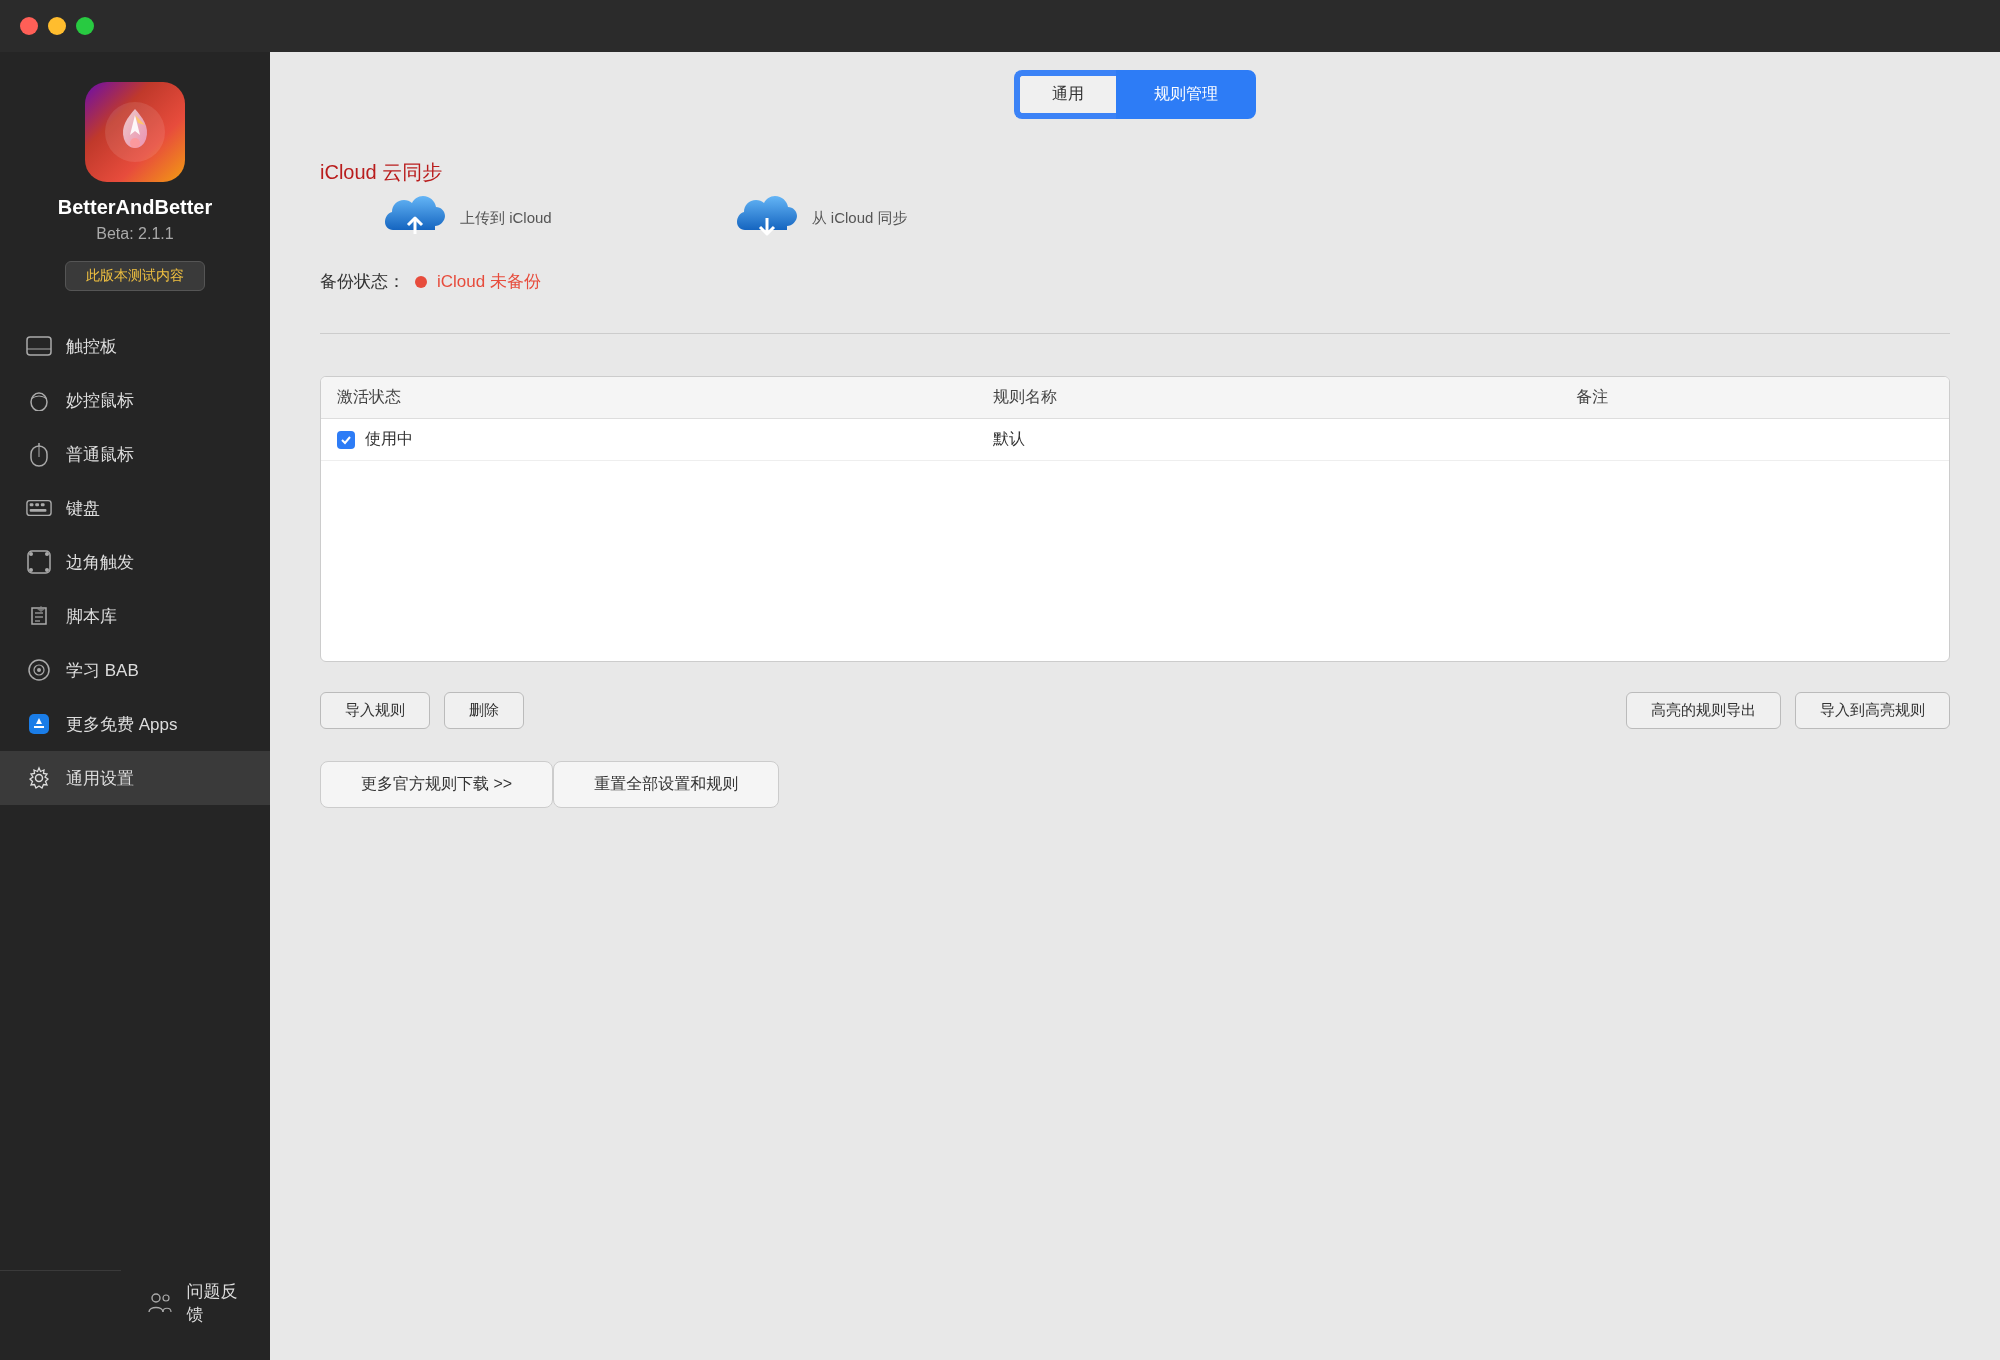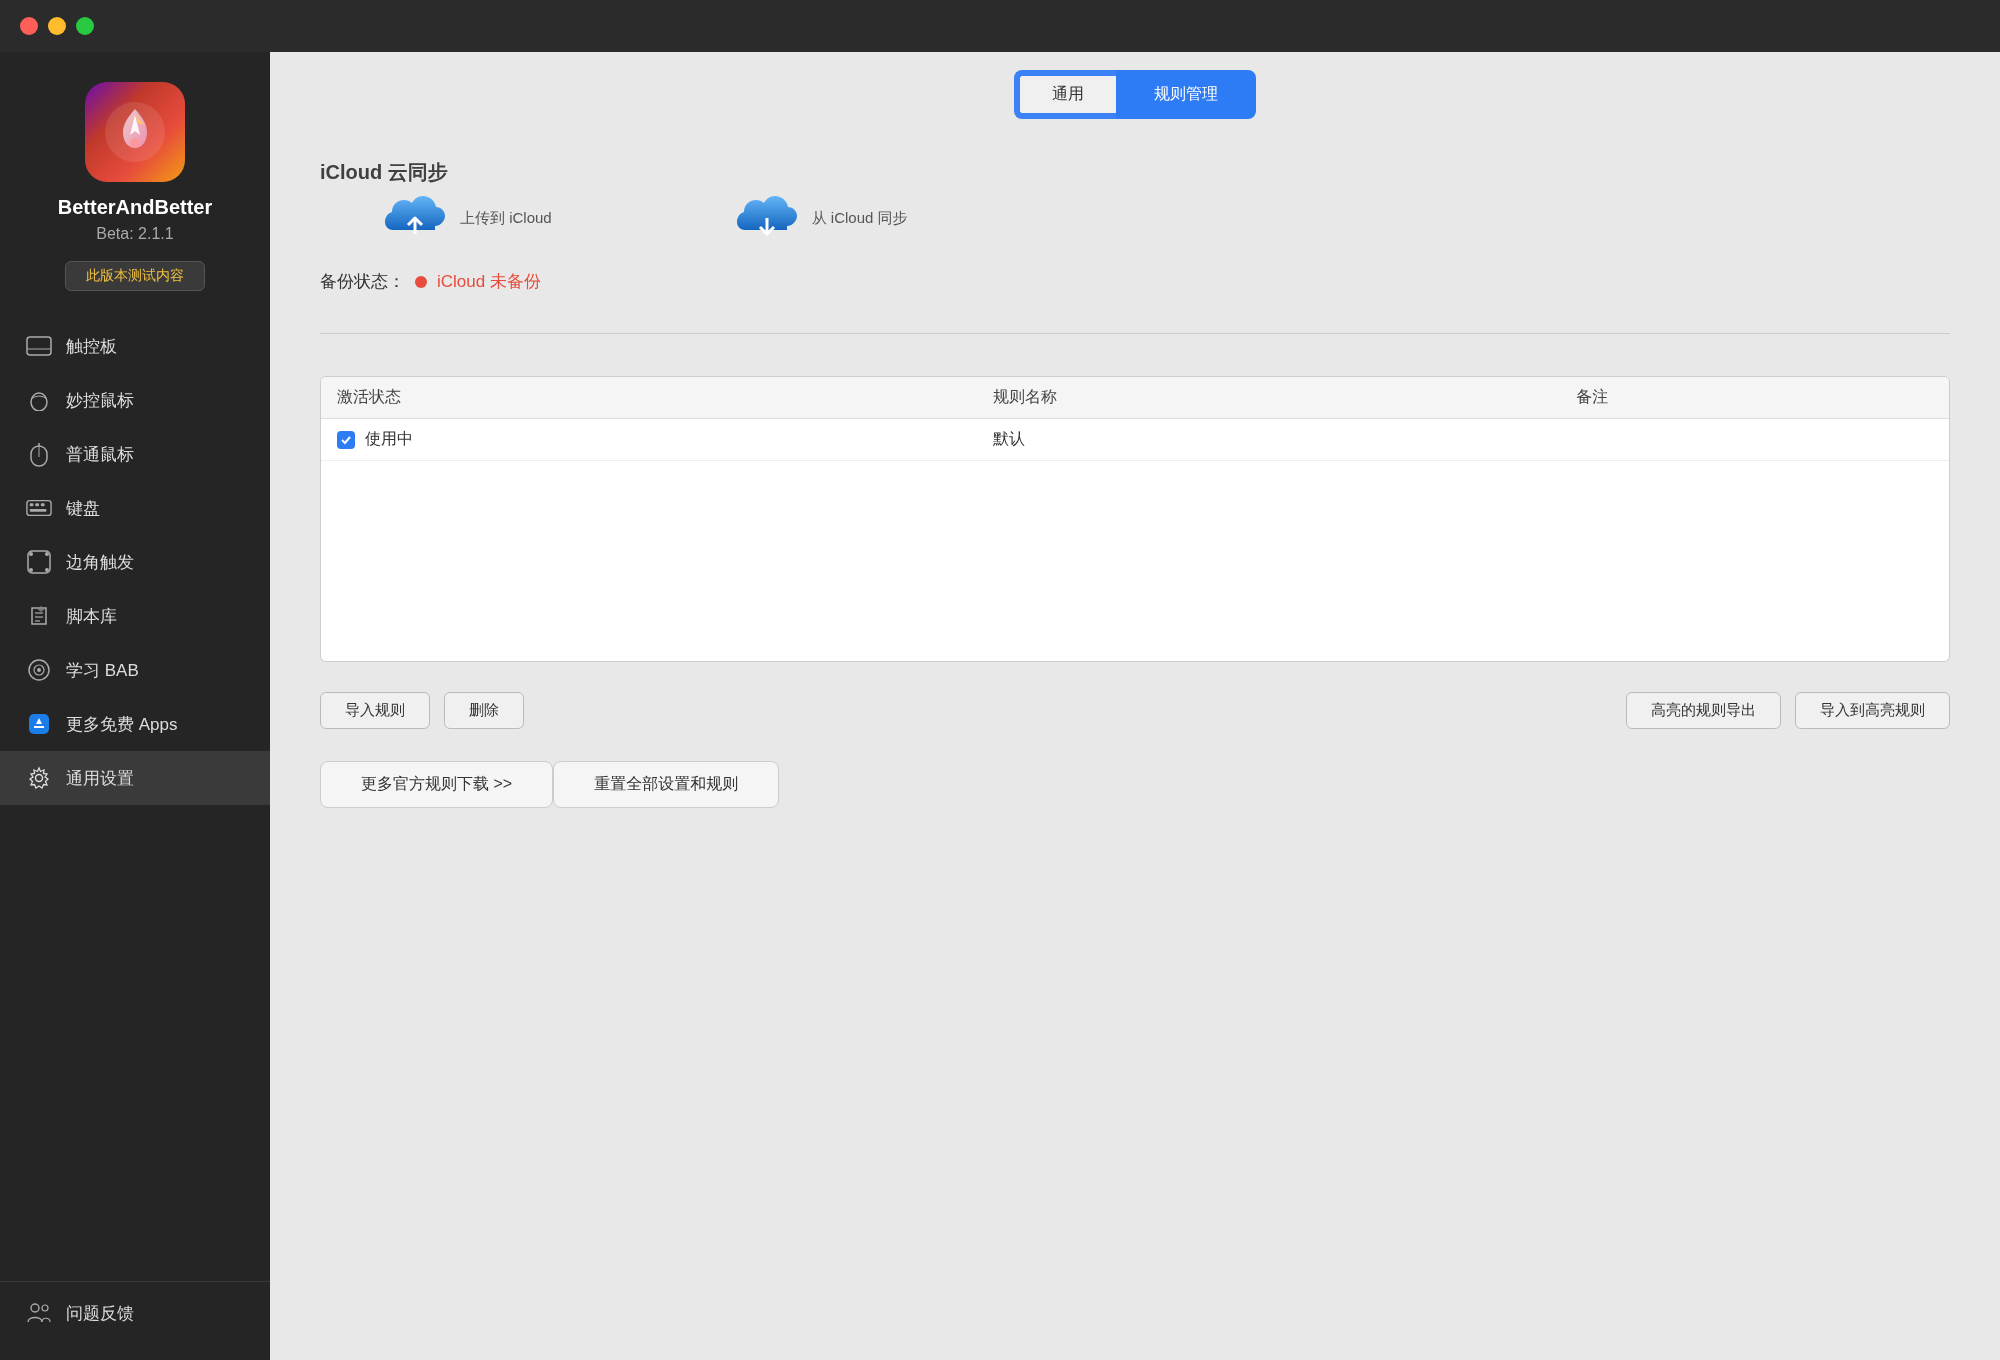--- a/index.html
+++ b/index.html
@@ -121,21 +121,21 @@
       display: flex;
       align-items: center;
       justify-content: center;
       flex-shrink: 0;
     }
 
     .sidebar-bottom {
       margin-top: auto;
       width: 100%;
       display: flex;
-      flex-direction: column;
+      flex-direction: row;
     }
 
     
     .main-content {
       flex: 1;
       background: #e8e8e8;
       display: flex;
       flex-direction: column;
       padding: 0;
       overflow: hidden;
@@ -179,22 +179,22 @@
       flex-direction: column;
       gap: 22px;
     }
 
     
     .icloud-section {
       background: transparent;
     }
     .icloud-title {
       font-size: 20px;
-      font-weight: 700;
-      color: #404040;
+      font-weight: 400;
+      color: #b91c1c;
       margin-bottom: 4px;
     }
     .icloud-subtitle {
       font-size: 14px;
       color: #888;
       margin-bottom: 24px;
     }
 
     .icloud-buttons {
       display: flex;

